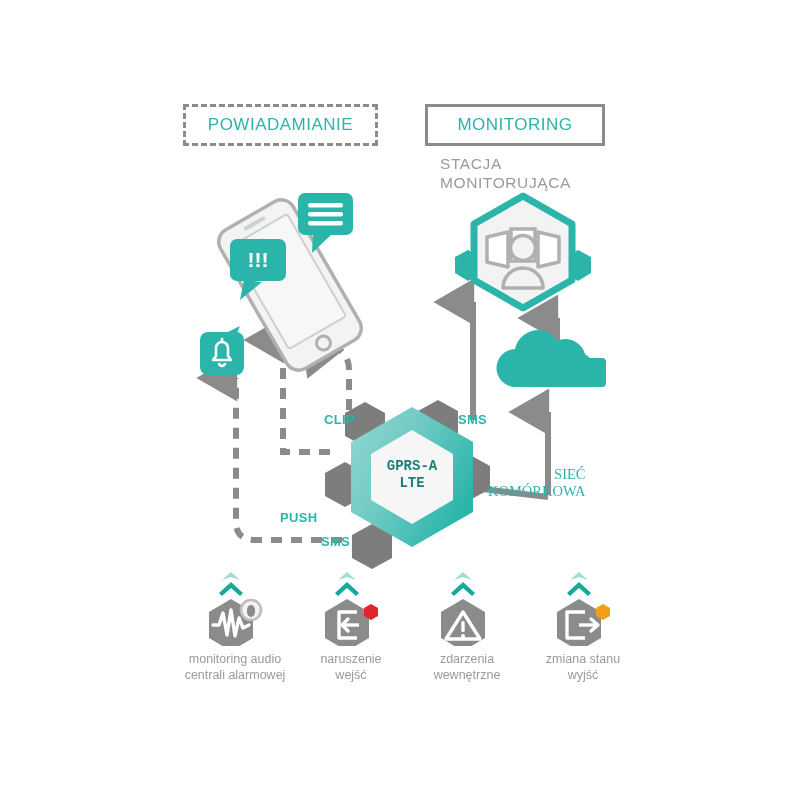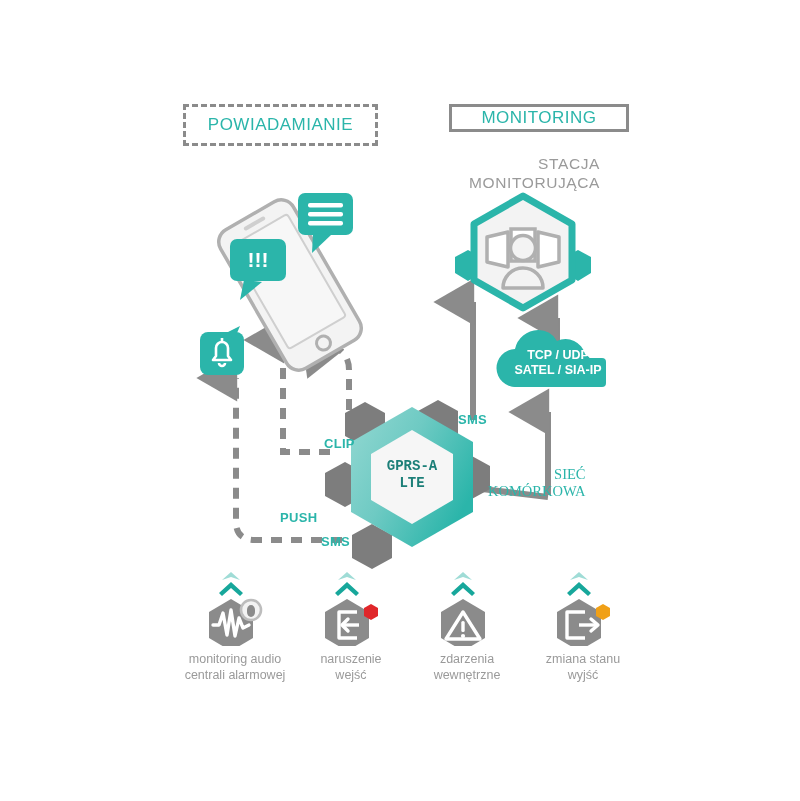--- a/index.html
+++ b/index.html
@@ -39,47 +39,46 @@
     font-size: 17px;
     font-family: "Liberation Sans", sans-serif;
   }
   #hdr-notify {
     left: 183px; top: 104px;
     width: 195px; height: 42px;
     border: 3px dashed #8b8b8b;
   }
   #hdr-monitor {
     left: 425px; top: 104px;
-    width: 180px; height: 28px;
+    width: 180px; height: 42px;
     border: 3px solid #8b8b8b;
-    margin-left: 24px;
   }
   
   .lbl {
     position: absolute;
-    text-align: right;
+    text-align: left;
     line-height: 1.22;
     white-space: pre-line;
   }
   #lbl-station {
     left: 440px; top: 155px;
     width: 160px;
     color: #9a9a9a;
     font-size: 15.5px;
     letter-spacing: .6px;
   }
   .node-lbl {
     position: absolute;
     color: #2bb5aa;
     font-weight: bold;
     font-size: 13px;
     letter-spacing: .3px;
     white-space: nowrap;
   }
-  #lbl-clip  { left: 324px; top: 436px; text-align: right; }
+  #lbl-clip  { left: 324px; top: 412px; text-align: right; }
   #lbl-sms-r { left: 458px; top: 412px; }
   #lbl-push  { left: 280px; top: 472px; margin-top: 38px; }
   #lbl-sms-b { left: 321px; top: 534px; }
   #lbl-cellular {
     position: absolute;
     left: 488px; top: 466px;
     color: #2bb5aa;
     font-family: "Liberation Serif", serif;
     font-size: 14.5px;
     line-height: 1.18;
@@ -260,22 +259,20 @@
     </g>
   </svg>
 
   <div class="hdr" id="hdr-notify">POWIADAMIANIE</div>
 
   <div class="hdr" id="hdr-monitor">MONITORING</div>
 
   <div class="lbl" id="lbl-station">STACJA
 MONITORUJĄCA</div>
 
-  <div id="lbl-cloud">TCP / UDP
-SATEL / SIA-IP</div>
 
   <div id="lbl-gprs">GPRS-A
 LTE</div>
 
   <div id="lbl-cellular">SIEĆ
 KOMÓRKOWA</div>
 
   <div class="node-lbl" id="lbl-clip">CLIP</div>
 
   <div class="node-lbl" id="lbl-sms-r">SMS</div>

